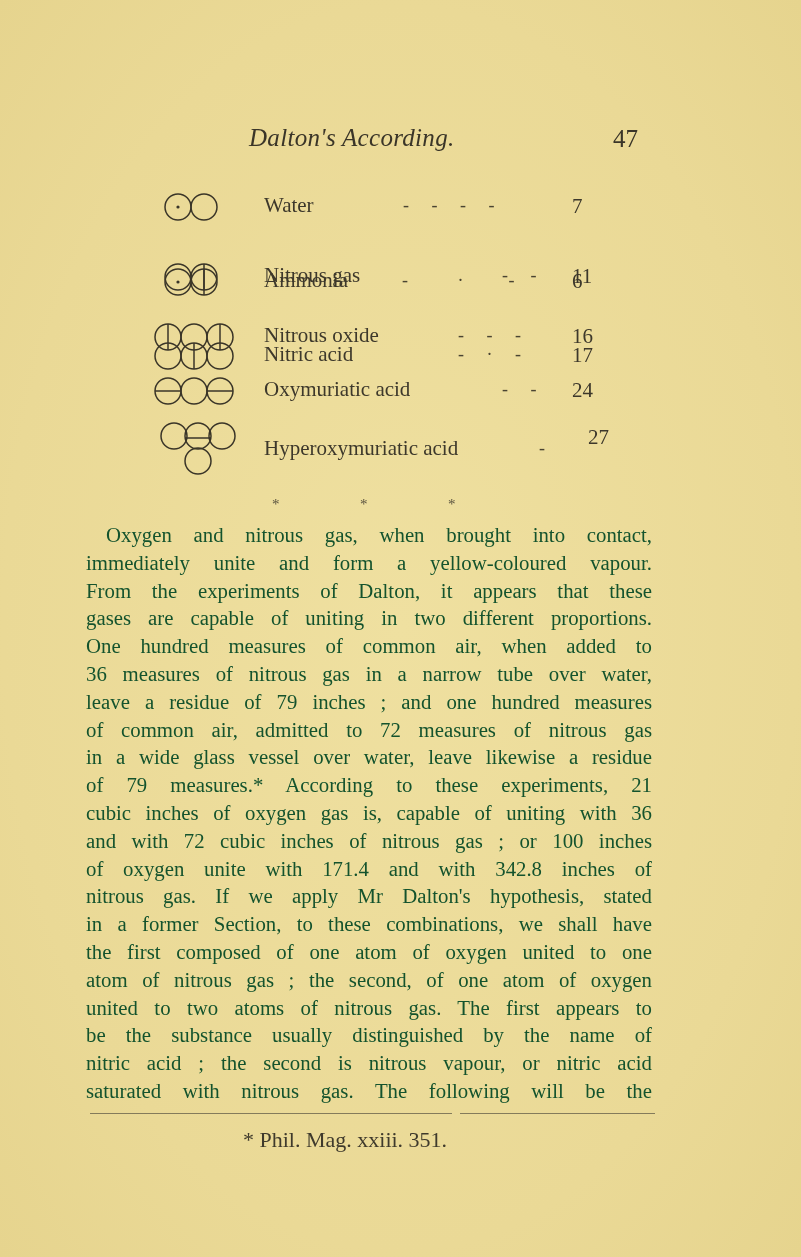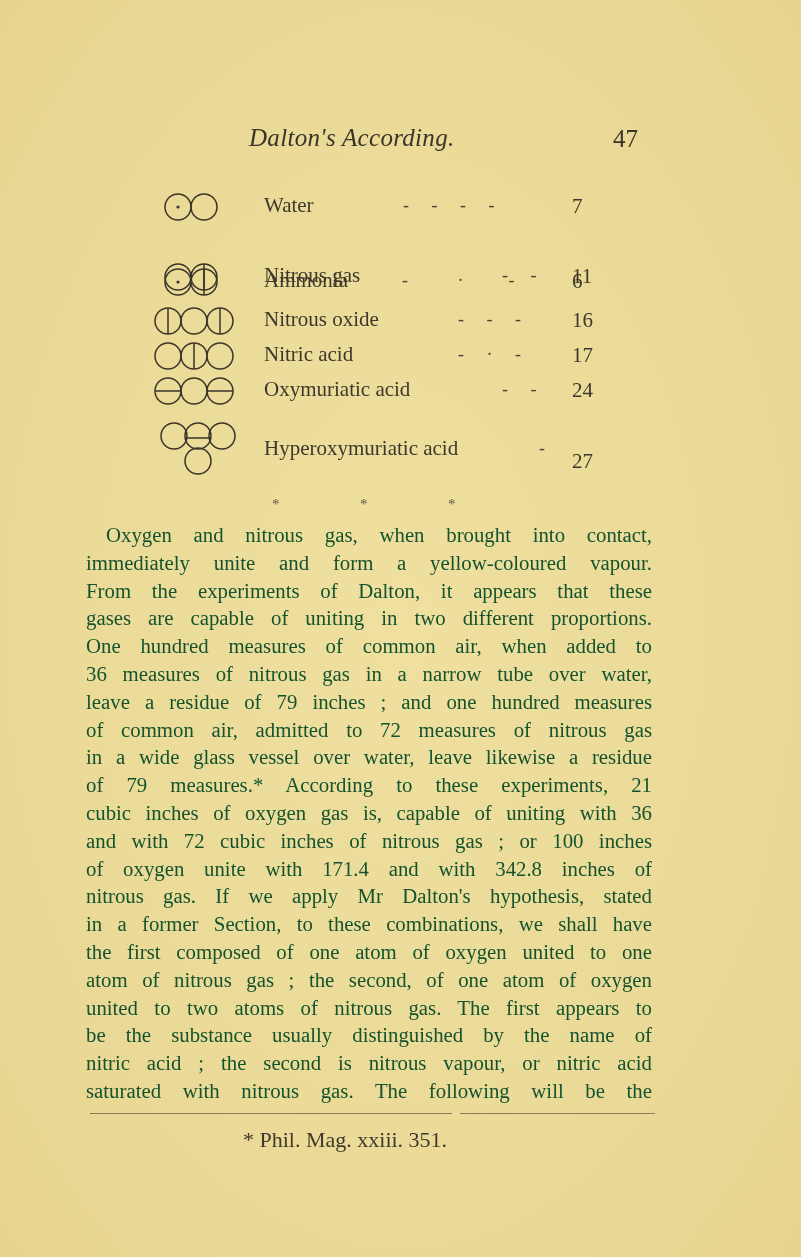--- a/index.html
+++ b/index.html
@@ -175,21 +175,21 @@
       <svg class="symbol" width="120" height="34" viewBox="0 0 120 34">
         <circle class="atom" cx="38" cy="17" r="13"></circle>
         <circle class="atom" cx="64" cy="17" r="13"></circle>
         <line class="mark" x1="64" y1="4" x2="64" y2="30"></line>
       </svg>
       <span class="compound-name" style="top:3px;">Nitrous gas</span>
       <span class="dashes" style="left:362px; top:5px;">-     -</span>
       <span class="weight" style="top:4px;">11</span>
     </div>
 
-    <div class="compound-row" style="top:114px;">
+    <div class="compound-row" style="top:130px;">
       <svg class="symbol" width="120" height="34" viewBox="0 0 120 34">
         <circle class="atom" cx="28" cy="17" r="13"></circle>
         <line class="mark" x1="28" y1="4" x2="28" y2="30"></line>
         <circle class="atom" cx="54" cy="17" r="13"></circle>
         <circle class="atom" cx="80" cy="17" r="13"></circle>
         <line class="mark" x1="80" y1="4" x2="80" y2="30"></line>
       </svg>
       <span class="compound-name" style="top:3px;">Nitrous oxide</span>
       <span class="dashes" style="left:318px; top:5px;">-     -     -</span>
       <span class="weight" style="top:4px;">16</span>
@@ -223,21 +223,21 @@
     <div class="compound-row" style="top:231px; height:60px;">
       <svg class="symbol" width="120" height="60" viewBox="0 0 120 60">
         <circle class="atom" cx="34" cy="15" r="13"></circle>
         <circle class="atom" cx="58" cy="15" r="13"></circle>
         <line class="mark" x1="45" y1="17" x2="71" y2="17"></line>
         <circle class="atom" cx="82" cy="15" r="13"></circle>
         <circle class="atom" cx="58" cy="40" r="13"></circle>
       </svg>
       <span class="compound-name" style="top:15px;">Hyperoxymuriatic acid</span>
       <span class="dashes" style="left:399px; top:17px;">-</span>
-      <span class="weight" style="top:28px;">27</span>
+      <span class="weight" style="top:4px;margin-left:16px;">27</span>
     </div>
 
   </div>
 
   <div class="asterisks">
     <span>*</span><span>*</span><span>*</span>
   </div>
 
   <div class="body-text">
     <span class="line indent">Oxygen and nitrous gas, when brought into contact,</span>

